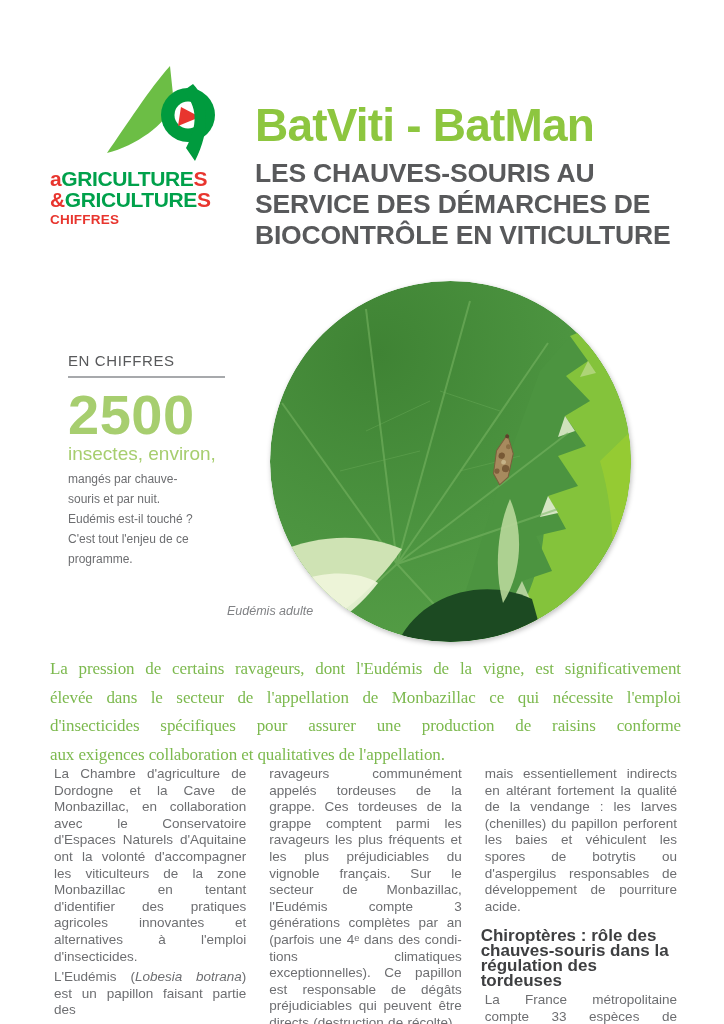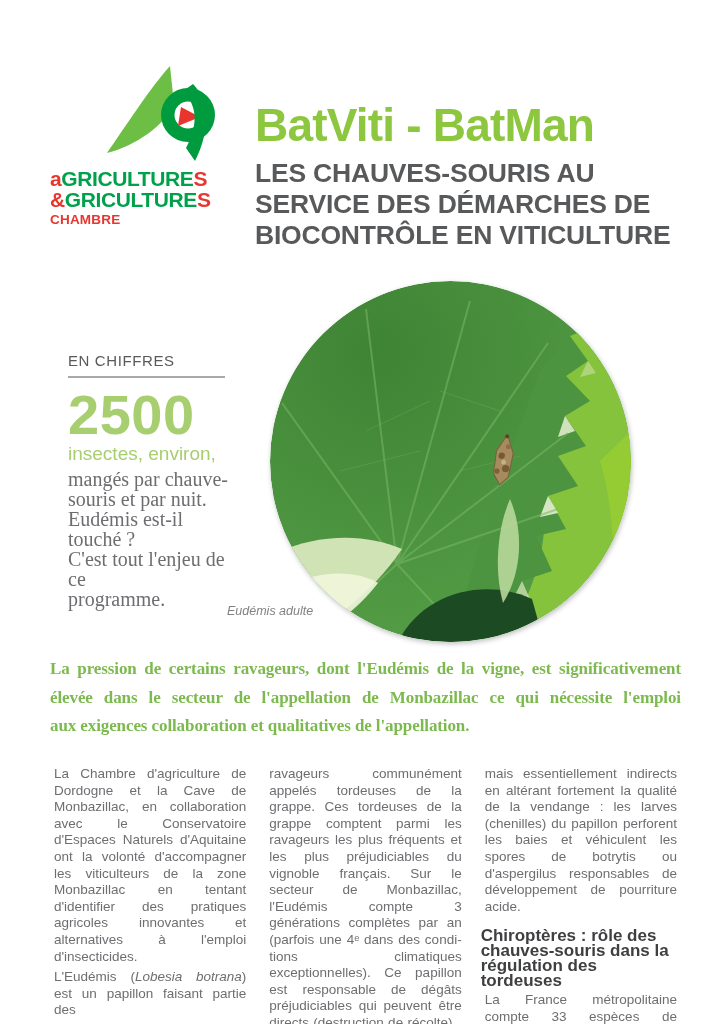--- a/index.html
+++ b/index.html
@@ -26,32 +26,32 @@
                  color:var(--title-green);letter-spacing:-0.8px;}
   .subtitle{position:absolute;left:255px;top:158px;font-size:26.5px;color:var(--subtitle-gray);
             line-height:31px;letter-spacing:-0.2px;font-weight:bold;}
 
   
   .stats{position:absolute;left:68px;top:352px;width:166px;}
   .stats-label{font-size:15px;color:var(--subtitle-gray);letter-spacing:0.6px;}
   .stats-rule{border:none;border-top:2px solid var(--rule-gray);margin:7px 0 12px 0;width:157px;}
   .stats-number{font-size:56px;line-height:50px;color:var(--stat-green);letter-spacing:0.5px;font-weight:bold;}
   .stats-unit{font-size:19px;color:var(--stat-green);margin-top:3px;}
-  .stats-desc{font-size:20px;color:var(--body-gray);line-height:20px;margin-top:4px;font-family:Liberation Serif, serif;}
+  .stats-desc{font-size:12px;color:var(--body-gray);line-height:20px;margin-top:4px;}
 
   
   .photo-wrap{position:absolute;left:270px;top:281px;width:361px;height:361px;border-radius:50%;
               overflow:hidden;box-shadow:1px 2px 5px rgba(0,0,0,0.25);}
   .photo-wrap svg{display:block;}
   .photo-caption{position:absolute;left:227px;top:604px;font-size:12.5px;font-style:italic;
                  color:var(--caption-gray);}
 
   
   .intro{position:absolute;left:50px;top:655px;width:631px;
-         font-family:"Liberation Serif","DejaVu Serif",serif;font-weight:bold;
+         font-family:"Liberation Serif","DejaVu Serif",serif;font-weight:normal;
          font-size:17px;color:var(--intro-green);line-height:28.5px;letter-spacing:-0.1px;}
   .intro .jline{text-align:justify;text-align-last:justify;white-space:normal;}
   .intro .jline.last{text-align-last:left;}
 
   
   .columns{position:absolute;left:50px;top:762px;width:631px;display:grid;
            grid-template-columns:1fr 1fr 1fr;column-gap:15px;}
   .columns p{margin:4px;font-size:13.5px;line-height:16.6px;color:var(--body-gray);
              text-align:justify;hyphens:manual;-webkit-hyphens:manual;word-spacing:0.5px;}
   .columns h3{margin:13px 0 0 0;font-size:17px;line-height:15px;color:var(--heading-dark);
@@ -71,21 +71,21 @@
       <circle cx="84" cy="53" r="27" fill="var(--logo-green-dark)"></circle>
       <circle cx="84" cy="53" r="13.5" fill="#ffffff"></circle>
 
       <polygon points="77,45 96,55 74,64" fill="var(--logo-red)"></polygon>
 
       <path d="M 89 22 C 105 38 107 68 91 99 L 82 86 C 94 64 94 44 79 29 Z" fill="var(--logo-green-dark)"></path>
     </svg>
     <div class="logo-text">
       <div class="logo-l1"><span class="red">a</span><span>GRICULTURE</span><span class="red">S</span></div>
       <div class="logo-l2"><span class="red">&amp;</span><span>GRICULTURE</span><span class="red">S</span></div>
-      <div class="logo-l4">CHAMBRE</div>
+      <div class="logo-l4">CHIFFRES</div>
     </div>
   </div>
 
   <h1 class="program-title">BatViti - BatMan</h1>
   <div class="subtitle">LES CHAUVES-SOURIS AU<br>SERVICE DES DÉMARCHES DE<br>BIOCONTRÔLE EN VITICULTURE</div>
 
   <div class="stats">
     <div class="stats-label">EN CHIFFRES</div>
     <hr class="stats-rule">
     <div class="stats-number">2500</div>
@@ -152,20 +152,21 @@
           <circle cx="0" cy="-24" r="2" fill="#5C422A"></circle>
         </g>
       </g>
     </svg>
   </div>
   <div class="photo-caption">Eudémis adulte</div>
 
   <div class="intro">
       <div class="jline">La pression de certains ravageurs, dont l'Eudémis de la vigne, est significativement</div>
       <div class="jline">élevée dans le secteur de l'appellation de Monbazillac ce qui nécessite l'emploi</div>
+      <div class="jline">d'insecticides spécifiques pour assurer une production de raisins conforme</div>
       <div class="jline last">aux exigences collaboration et qualitatives de l'appellation.</div>
     </div>
 
   <div class="columns">
     <div>
         <p><span>La Chambre d'agriculture de Dor­dogne et la Cave de Monbazillac, en collaboration avec le Conserva­toire d'Espaces Naturels d'Aquitaine ont la volonté d'accompagner les viticulteurs de la zone Monbazillac en tentant d'identifier des pratiques agricoles innovantes et alternatives à l'emploi d'insecticides.</span></p>
         <p><span>L'Eudémis (</span><em>Lobesia botrana</em><span>) est un papillon faisant partie des</span></p>
       </div>
     <div>
         <p><span>ravageurs communément appe­lés tordeuses de la grappe. Ces tordeuses de la grappe comptent parmi les ravageurs les plus fré­quents et les plus préjudiciables du vignoble français. Sur le secteur de Monbazillac, l'Eudémis compte 3 générations complètes par an (parfois une 4ᵉ dans des condi­tions climatiques exceptionnelles). Ce papillon est responsable de dégâts préjudiciables qui peuvent être directs (destruction de récolte)</span></p>

